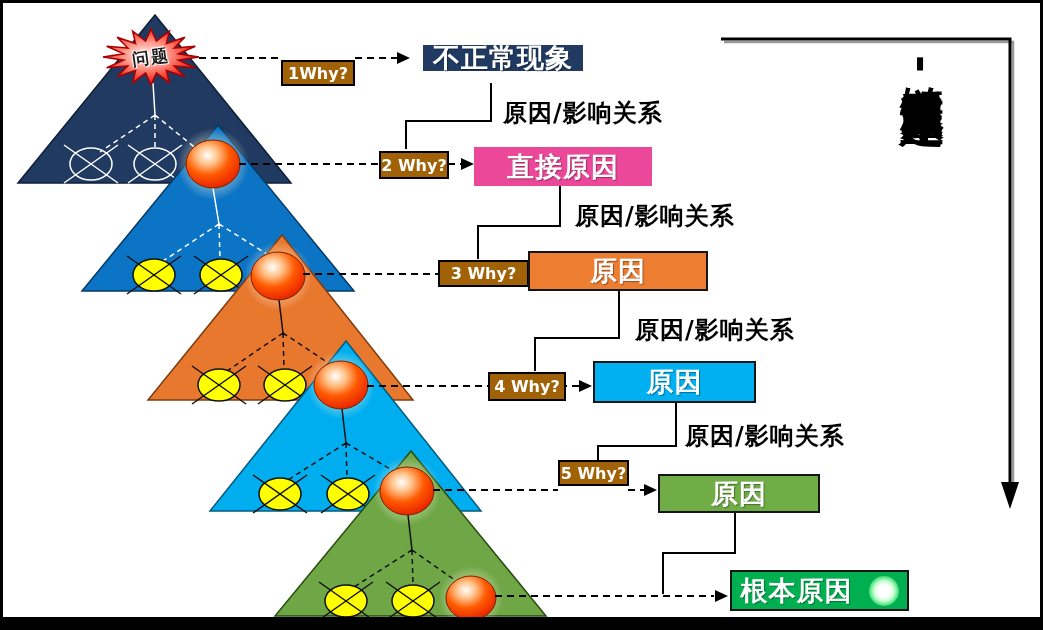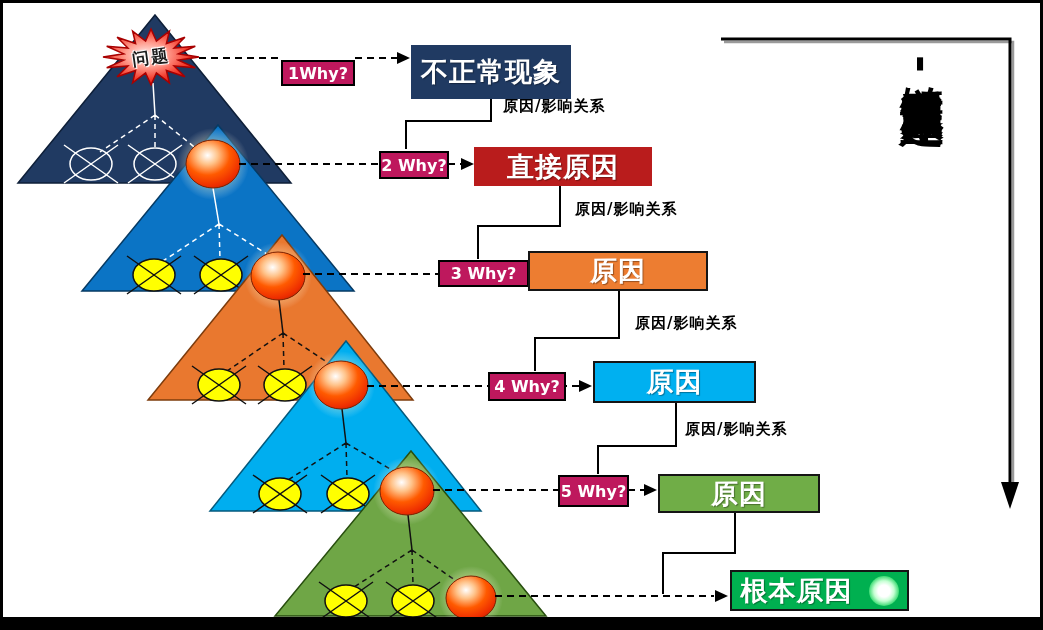--- a/index.html
+++ b/index.html
@@ -10,44 +10,44 @@
     border:3px solid #000;
     background:#fff;
     overflow:hidden;
     font-family:"DejaVu Sans","Liberation Sans",sans-serif;
     margin:0 auto;
   }
   .svg-layer{position:absolute;left:0;top:0;}
   .abs{position:absolute;box-sizing:border-box;}
 
   .why-box{
-    background:#be185d;border:2px solid #000;
+    background:#a16207;border:2px solid #000;
     color:#fff;font-weight:bold;font-size:16px;
     display:flex;align-items:center;justify-content:center;
     white-space:nowrap;
   }
   .result-box{
     color:#fff;font-weight:bold;font-size:27px;
     display:flex;align-items:center;justify-content:center;
     white-space:nowrap;letter-spacing:1px;
     text-shadow:1px 1px 1px rgba(0,0,0,.35);
   }
   .b1{background:#203A62;}
-  .b2{background:#b91c1c;}
+  .b2{background:#ec4899;}
   .b3{background:#ED7D31;border:2px solid #151515;}
   .b4{background:#00B0F0;border:2px solid #151515;}
   .b5{background:#70AD47;border:2px solid #151515;}
   .b6{background:#00B050;border:2px solid #151515;}
   .orb{
     position:absolute;right:8px;top:50%;
     width:30px;height:30px;margin-top:-15px;border-radius:50%;
     background:radial-gradient(circle at 50% 50%, #ffffff 0 28%, #c4ffd2 48%, #35d96e 72%, rgba(0,176,80,0) 100%);
   }
   .relation-label{
-    color:#000;font-weight:bold;font-size:15px;
+    color:#000;font-weight:bold;font-size:24px;
     white-space:nowrap;letter-spacing:1px;
   }
   .star-label{
     color:#1c1c1c;font-weight:bold;font-size:17px;
     transform:rotate(-8deg);
     text-shadow:0 0 3px #fff,1px 1px 0 #fff,-1px -1px 0 #fff;
     display:flex;align-items:center;justify-content:center;
     letter-spacing:2px;
   }
   .vertical-title{
@@ -193,23 +193,23 @@
       <polygon points="998,479 1016,479 1007,506" fill="#000"></polygon>
     </g>
   </svg>
 
   <div class="abs star-label" style="left:116px;top:42px;width:64px;height:24px;">问题</div>
 
   <div class="abs why-box" style="left:278px;top:57px;width:74px;height:26px;">1Why?</div>
   <div class="abs why-box" style="left:376px;top:148px;width:70px;height:28px;">2 Why?</div>
   <div class="abs why-box" style="left:435px;top:257px;width:91px;height:27px;">3 Why?</div>
   <div class="abs why-box" style="left:485px;top:369px;width:78px;height:29px;">4 Why?</div>
-  <div class="abs why-box" style="left:555px;top:472px;width:71px;height:32px;">5 Why?</div>
-
-  <div class="abs result-box b1" style="left:408px;top:42px;width:160px;height:54px;">不正常现象</div>
+  <div class="abs why-box" style="left:555px;top:457px;width:71px;height:26px;">5 Why?</div>
+
+  <div class="abs result-box b1" style="left:420px;top:42px;width:160px;height:26px;">不正常现象</div>
   <div class="abs result-box b2" style="left:471px;top:144px;width:178px;height:39px;">直接原因</div>
   <div class="abs result-box b3" style="left:525px;top:248px;width:180px;height:40px;">原因</div>
   <div class="abs result-box b4" style="left:590px;top:358px;width:163px;height:42px;">原因</div>
   <div class="abs result-box b5" style="left:655px;top:471px;width:162px;height:39px;">原因</div>
   <div class="abs result-box b6" style="left:727px;top:567px;width:179px;height:41px;padding-right:46px;">
     <span>根本原因</span>
     <span class="orb"></span>
   </div>
 
   <div class="abs relation-label" style="left:500px;top:94px;">原因/影响关系</div>

